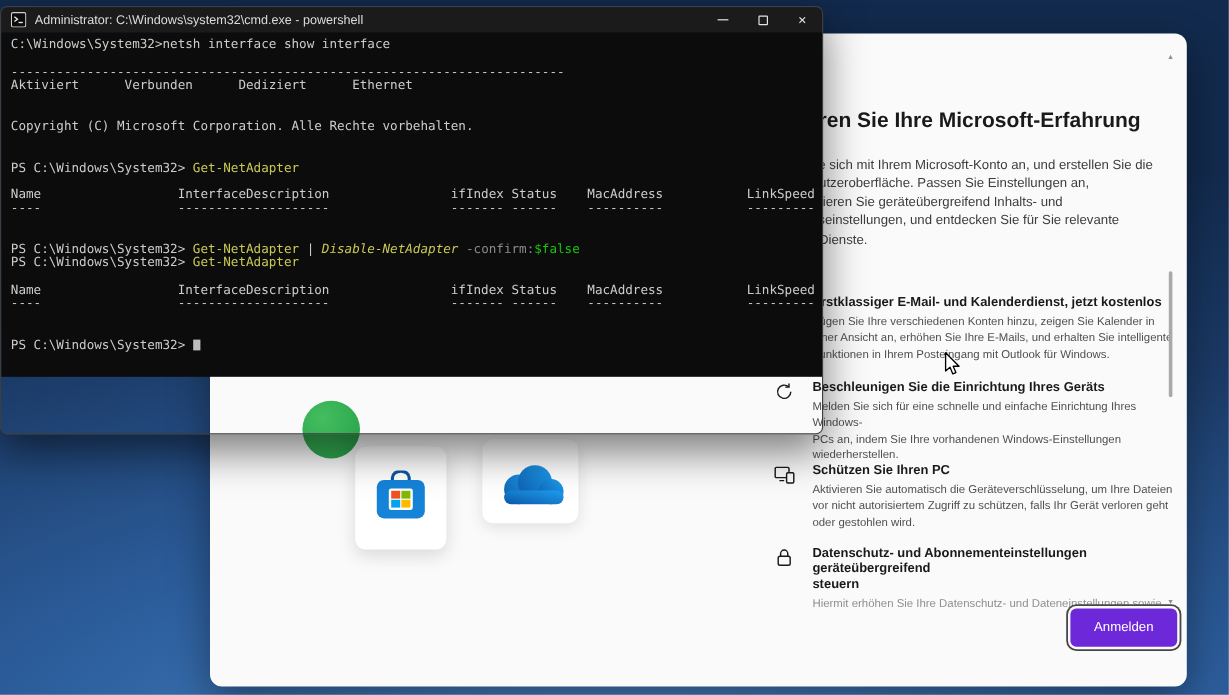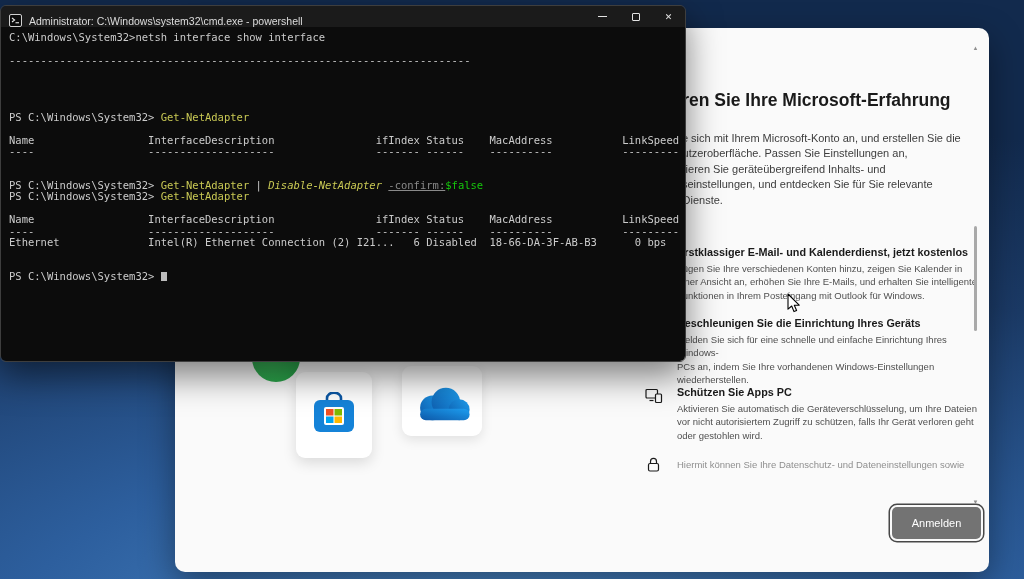--- a/index.html
+++ b/index.html
@@ -21,37 +21,37 @@
   
   .oobe-title { position:absolute; left:617px; top:90px; font-size:17.5px; font-weight:700; color:#1a1a1a; z-index:5; white-space:nowrap; }
   .oobe-intro { position:absolute; left:633px; top:131px; width:348px; font-size:11px; line-height:15.4px;
     color:#3d3d3d; white-space:pre-line; z-index:5; }
   .section { position:absolute; left:645px; width:334px; display:flex; gap:14px; z-index:5; }
   .sec-icon { flex:0 0 18px; margin-top:1px; }
   .sec-title { font-size:10.8px; font-weight:700; color:#1a1a1a; line-height:13px; white-space:pre-line; }
   .sec-body { margin-top:3px; font-size:9.5px; line-height:13.4px; color:#4f4f4f; white-space:pre-line; }
   .section.faded .sec-body { color:#8f8f8f; }
   .signin { position:absolute; left:892px; top:507px; width:89px; height:32px; z-index:6;
-    background:#737373; color:#fff; font-size:11px; font-family:inherit; border:none; border-radius:5px;
+    background:#6d28d9; color:#fff; font-size:11px; font-family:inherit; border:none; border-radius:5px;
     box-shadow:0 0 0 2px #fafafa, 0 0 0 3.5px #474747; cursor:pointer; }
   .scrollbar { position:absolute; left:969px; top:44px; width:13px; height:462px; z-index:6; }
   .sb-arrow { position:absolute; left:0; width:13px; text-align:center; font-size:6px; color:#8f8f8f; line-height:8px; cursor:default; }
   .sb-arrow.up { top:0; } .sb-arrow.down { bottom:0; }
   .sb-thumb { position:absolute; left:5px; top:182px; width:3px; height:105px; background:#a9a9a9; border-radius:2px; }
   
   .terminal { position:absolute; left:0; top:5px; width:686px; height:357px; z-index:40;
     border:1px solid #3e3e3e; border-radius:6px; overflow:hidden; box-shadow:0 14px 34px rgba(0,0,0,.5); }
-  .titlebar { height:21px; background:#1b1b1b; display:flex; align-items:flex-end; }
+  .titlebar { height:21px; background:#1b1b1b; display:flex; align-items:center; }
   .cmd-icon { margin-left:8px; display:flex; }
   .title-text { margin-left:7px; font-size:10.5px; color:#dcdcdc; flex:1; white-space:nowrap; overflow:hidden; }
   .controls { display:flex; height:100%; }
   .ctl { width:33px; height:100%; display:flex; align-items:center; justify-content:center; color:#e3e3e3; font-size:9px; cursor:pointer; }
   .glyph-min { width:9px; height:1px; background:#e3e3e3; }
   .glyph-max { width:8px; height:8px; border:1px solid #e3e3e3; border-radius:1px; }
-  .term-body { height:335px; background:#0c0c0c; padding:5px 8px; overflow:hidden;
+  .term-body { height:287px; background:#0c0c0c; padding:5px 8px; overflow:hidden;
     font-family:"DejaVu Sans Mono", monospace; font-size:10.5px; line-height:11.4px; color:#cccccc; cursor:text; }
   .tline { white-space:pre; height:11.4px; }
   .term-cursor { display:inline-block; width:6px; height:9px; background:#bdbdbd; vertical-align:-1px; }
   .cursor-svg { position:absolute; left:786px; top:293px; z-index:90; }
   svg.lineicon { stroke:#1a1a1a; fill:none; stroke-width:1.2; }
 </style>
 </head>
 <body>
 
 <div class="card"></div>
@@ -128,36 +128,38 @@
 
 <div class="section" style="top:386px">
   <span class="sec-icon">
     <svg class="lineicon" width="18" height="17" viewBox="0 0 18 17">
       <rect x="1" y="2.5" width="11.5" height="8.5" rx="1"></rect>
       <path d="M4.5 13.5 h4"></path>
       <rect x="10.5" y="7" width="6" height="8.5" rx="1" fill="#fafafa"></rect>
     </svg>
   </span>
   <div class="sec-text">
-    <div class="sec-title">Schützen Sie Apps PC</div>
+    <div class="sec-title">Schützen Sie Ihren PC</div>
     <div class="sec-body">Aktivieren Sie automatisch die Geräteverschlüsselung, um Ihre Dateien
 vor nicht autorisiertem Zugriff zu schützen, falls Ihr Gerät verloren geht
 oder gestohlen wird.</div>
   </div>
 </div>
 
 <div class="section faded" style="top:455px">
   <span class="sec-icon">
     <svg class="lineicon" width="17" height="17" viewBox="0 0 17 17">
       <rect x="3.5" y="7.5" width="10" height="7.5" rx="1.5"></rect>
       <path d="M5.5 7.5 V5.4 a3 3 0 0 1 6 0 V7.5"></path>
     </svg>
   </span>
   <div class="sec-text">
-    <div class="sec-body">Hiermit können Sie Ihre Datenschutz- und Dateneinstellungen sowie</div>
+    <div class="sec-title">Datenschutz- und Abonnementeinstellungen geräteübergreifend
+steuern</div>
+    <div class="sec-body">Hiermit erhöhen Sie Ihre Datenschutz- und Dateneinstellungen sowie</div>
   </div>
 </div>
 
 <button class="signin">Anmelden</button>
 
 <div class="scrollbar">
   <div class="sb-arrow up">▲</div>
   <div class="sb-thumb"></div>
   <div class="sb-arrow down">▼</div>
 </div>
@@ -181,36 +183,37 @@
         </span>
       <span class="ctl close">
           <span>✕</span>
         </span>
     </span>
   </div>
   <div class="term-body">
       <div class="tline"><span>C:\Windows\System32&gt;netsh interface show interface</span></div>
       <div class="tline">&nbsp;</div>
       <div class="tline"><span>-------------------------------------------------------------------------</span></div>
-      <div class="tline">&nbsp;</div>
-      <div class="tline">&nbsp;</div>
+      <div class="tline"><span>Aktiviert      Verbunden      Dediziert      Ethernet</span></div>
+      <div class="tline">&nbsp;</div>
+      <div class="tline">&nbsp;</div>
+      <div class="tline"><span>Copyright (C) Microsoft Corporation. Alle Rechte vorbehalten.</span></div>
       <div class="tline">&nbsp;</div>
       <div class="tline">&nbsp;</div>
       <div class="tline"><span>PS C:\Windows\System32&gt; </span><span style="color: rgb(201, 201, 84);">Get-NetAdapter</span></div>
       <div class="tline">&nbsp;</div>
       <div class="tline"><span>Name                  InterfaceDescription                ifIndex Status    MacAddress           LinkSpeed</span></div>
       <div class="tline"><span>----                  --------------------                ------- ------    ----------           ---------</span></div>
       <div class="tline">&nbsp;</div>
       <div class="tline">&nbsp;</div>
-      <div class="tline"><span>PS C:\Windows\System32&gt; </span><span style="color: rgb(201, 201, 84);">Get-NetAdapter</span><span> | </span><span style="color: rgb(201, 201, 84); font-style: italic;">Disable-NetAdapter</span><span> </span><span style="color: rgb(138, 138, 138); text-decoration: underline;">-confirm:</span><span style="color: rgb(22, 198, 12);">$false</span></div>
+      <div class="tline"><span>PS C:\Windows\System32&gt; </span><span style="color: rgb(201, 201, 84);">Get-NetAdapter</span><span> | </span><span style="color: rgb(201, 201, 84); font-style: italic;">Disable-NetAdapter</span><span> </span><span style="color: rgb(138, 138, 138);">-confirm:</span><span style="color: rgb(22, 198, 12);">$false</span></div>
       <div class="tline"><span>PS C:\Windows\System32&gt; </span><span style="color: rgb(201, 201, 84);">Get-NetAdapter</span></div>
       <div class="tline">&nbsp;</div>
       <div class="tline"><span>Name                  InterfaceDescription                ifIndex Status    MacAddress           LinkSpeed</span></div>
       <div class="tline"><span>----                  --------------------                ------- ------    ----------           ---------</span></div>
-      <div class="tline"><span>Ethernet              Intel(R) Ethernet Connection (2) I21...   6 Disabled  18-66-DA-3F-AB-B3      0 bps</span></div>
       <div class="tline">&nbsp;</div>
       <div class="tline">&nbsp;</div>
       <div class="tline"><span>PS C:\Windows\System32&gt; </span><span class="term-cursor"></span></div>
     </div>
 </div>
 
 <svg class="cursor-svg" width="15" height="21" viewBox="0 0 15 21">
   <path d="M2 1 L2 16.2 L5.7 13 L8 18.6 L10.6 17.5 L8.3 12.2 L13.2 12.2 Z" fill="#ffffff" stroke="#000000" stroke-width="1.1" stroke-linejoin="round"></path>
 </svg>
 

